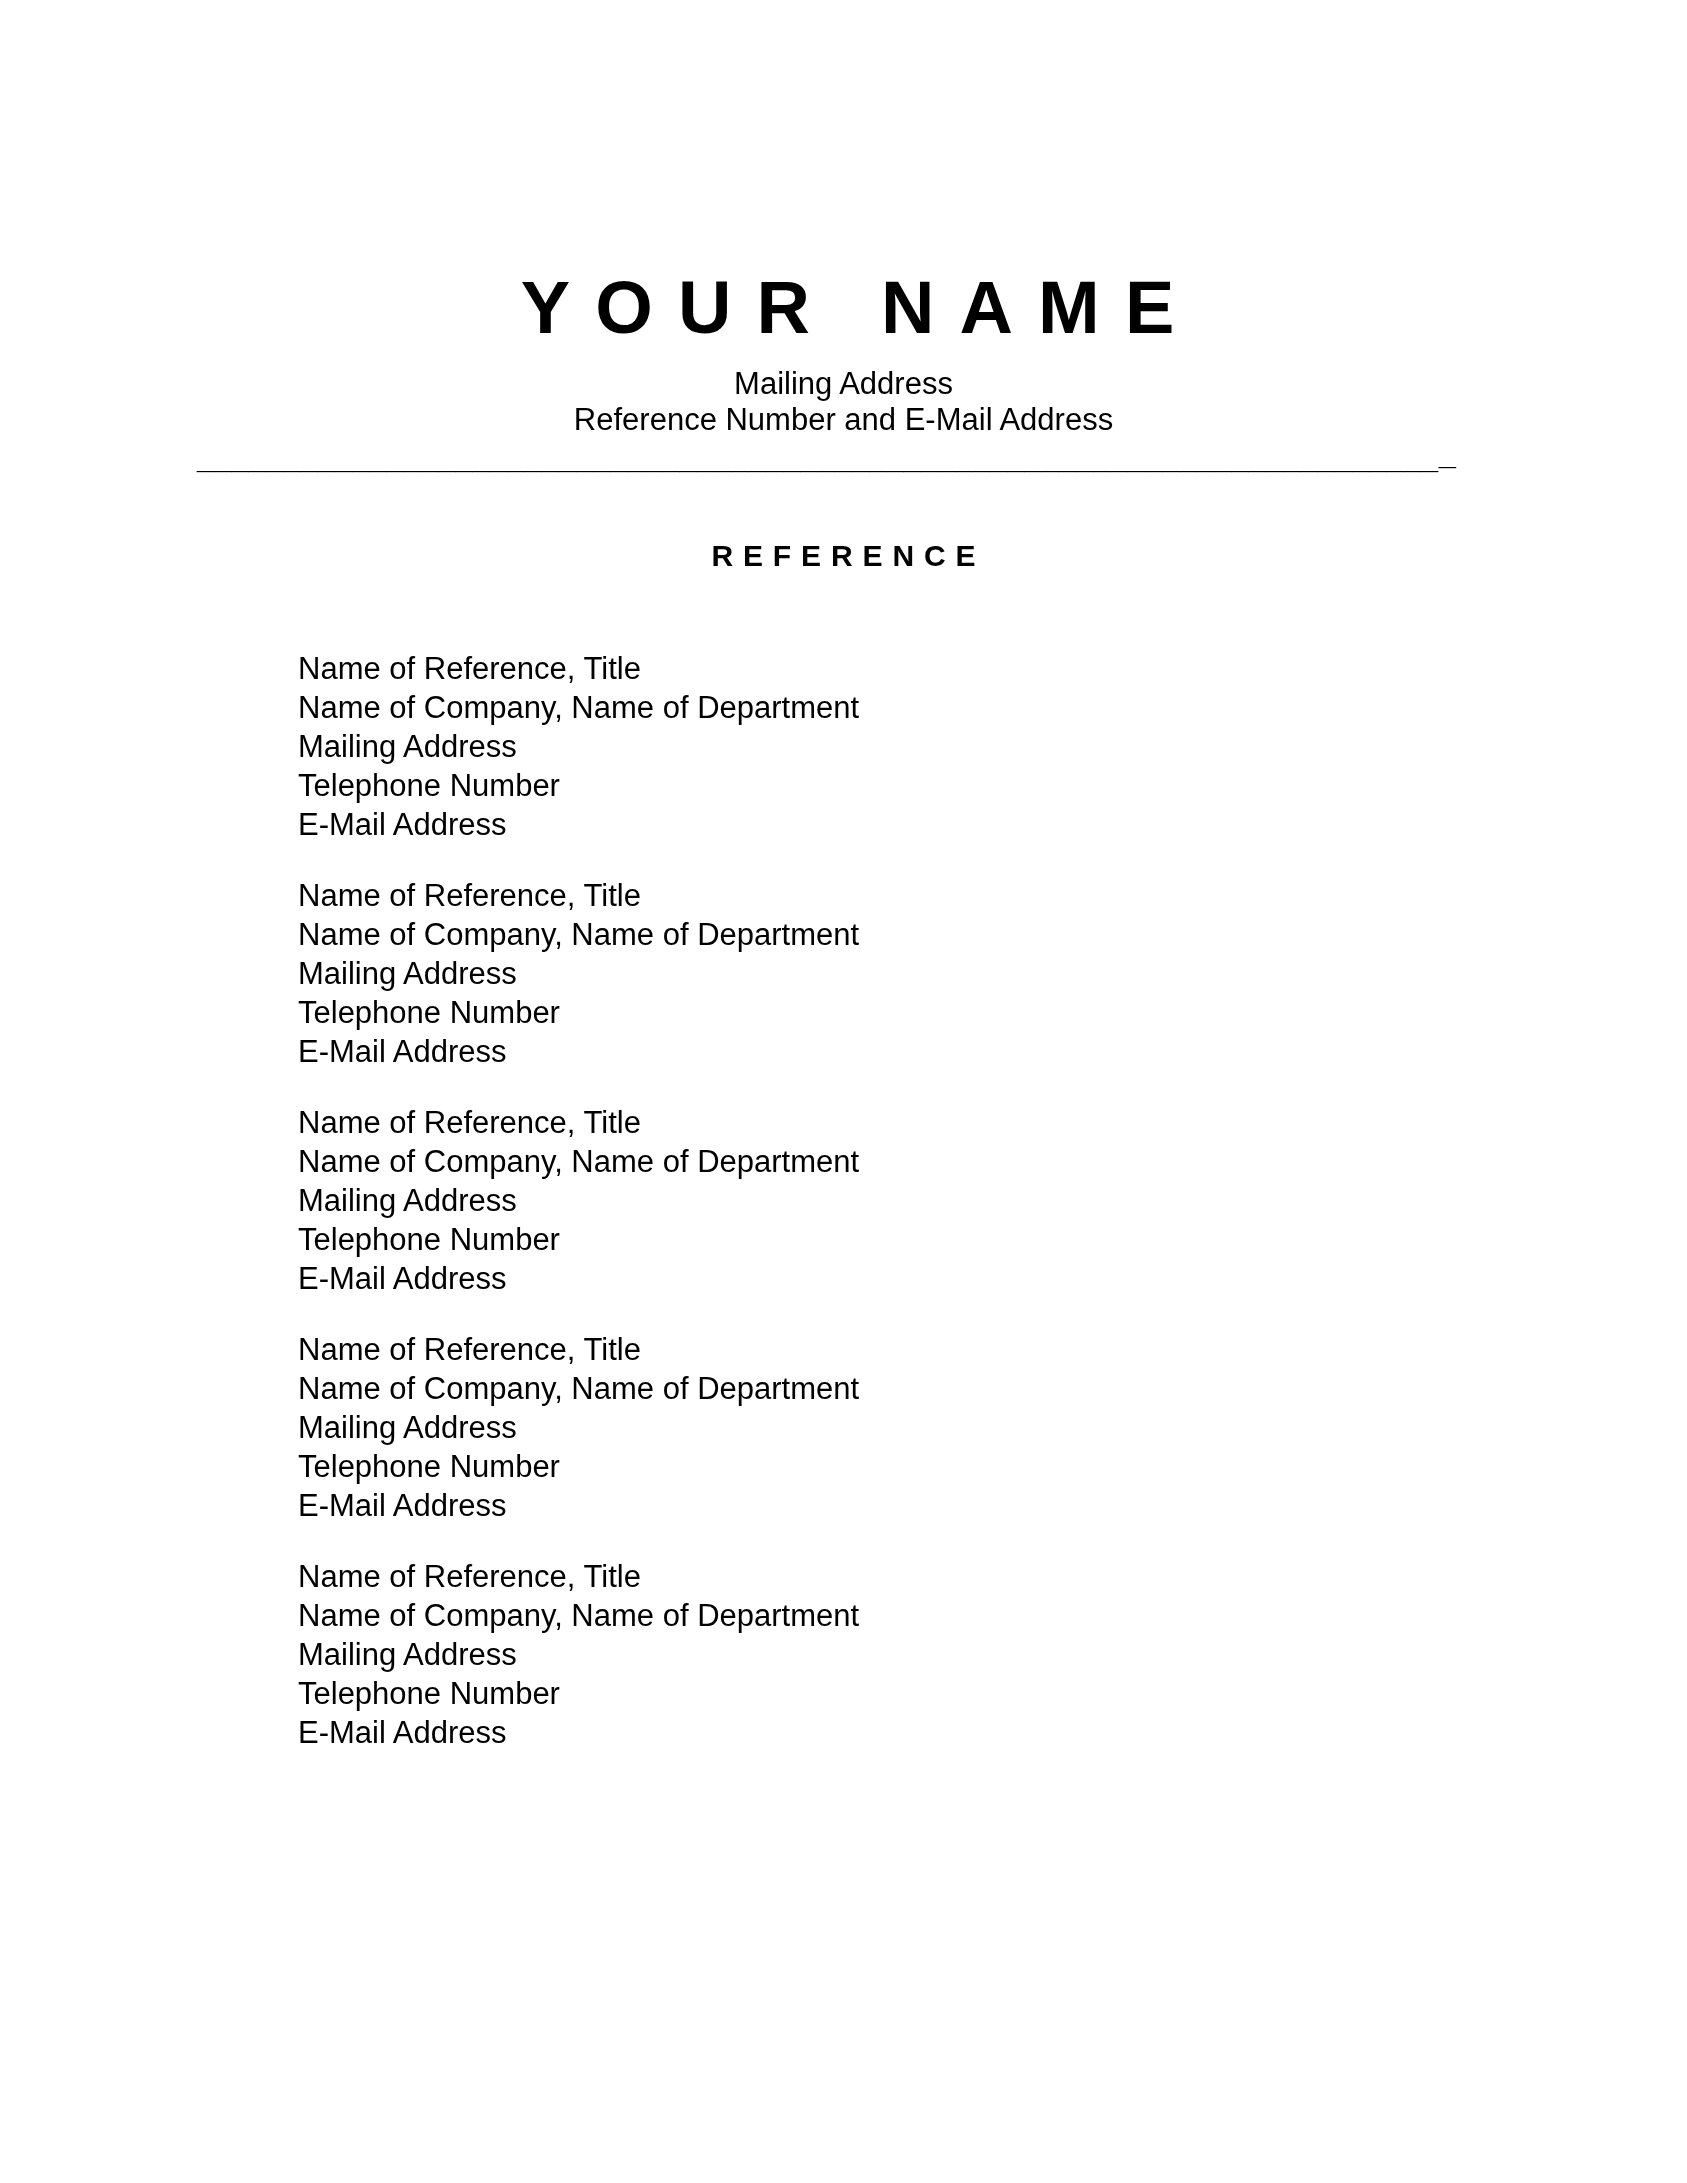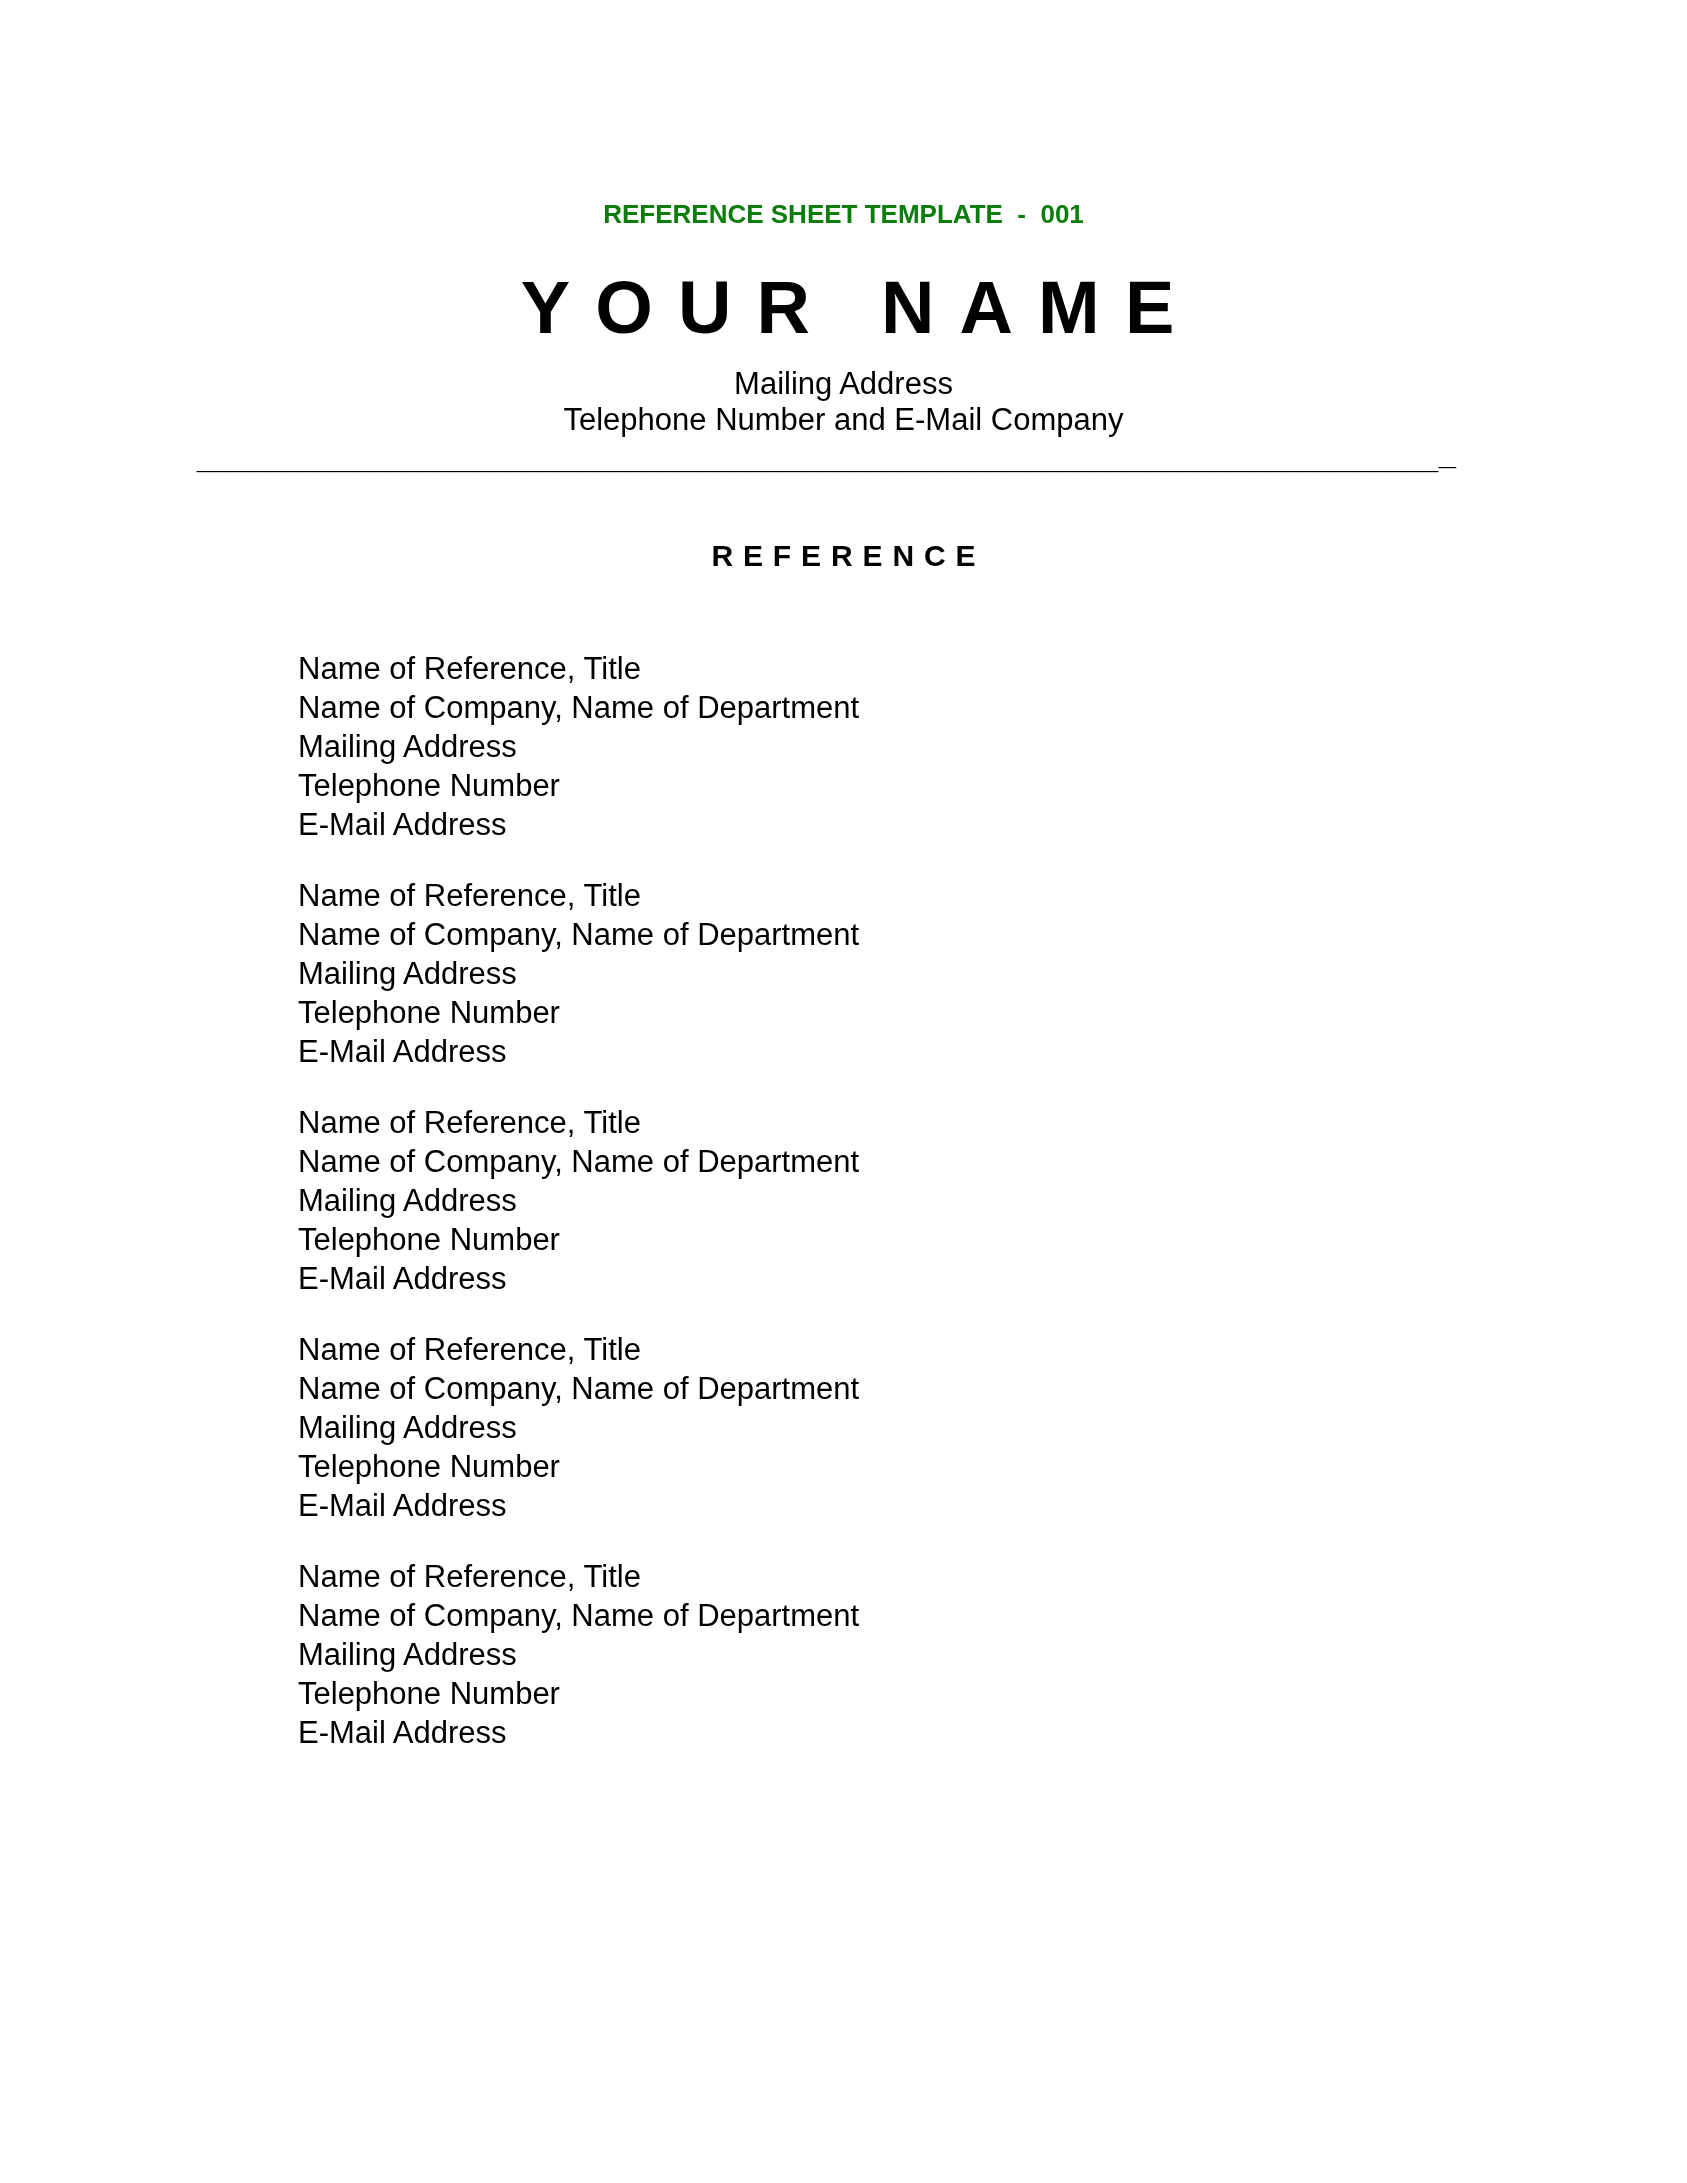--- a/index.html
+++ b/index.html
@@ -91,27 +91,26 @@
   }
   .ref-block {
     margin-bottom: 32px;
   }
 </style>
 </head>
 <body>
 
 <div class="page">
 
-  <div class="green-header">REFERENCE SHEET TEMPLATE  -  001</div>
 
   <h1 class="your-name">YOUR NAME</h1>
 
   <div class="contact">
     <div>Mailing Address</div>
-    <div>Telephone Number and E-Mail Company</div>
+    <div>Reference Number and E-Mail Address</div>
   </div>
 
   <div class="divider"><span>________________________________________________________________________</span><span class="divider-tail">_</span></div>
 
   <div class="section-title">REFERENCE</div>
 
   <div class="blocks">
 
     <div class="ref-block">
       <div>Name of Reference, Title</div>

